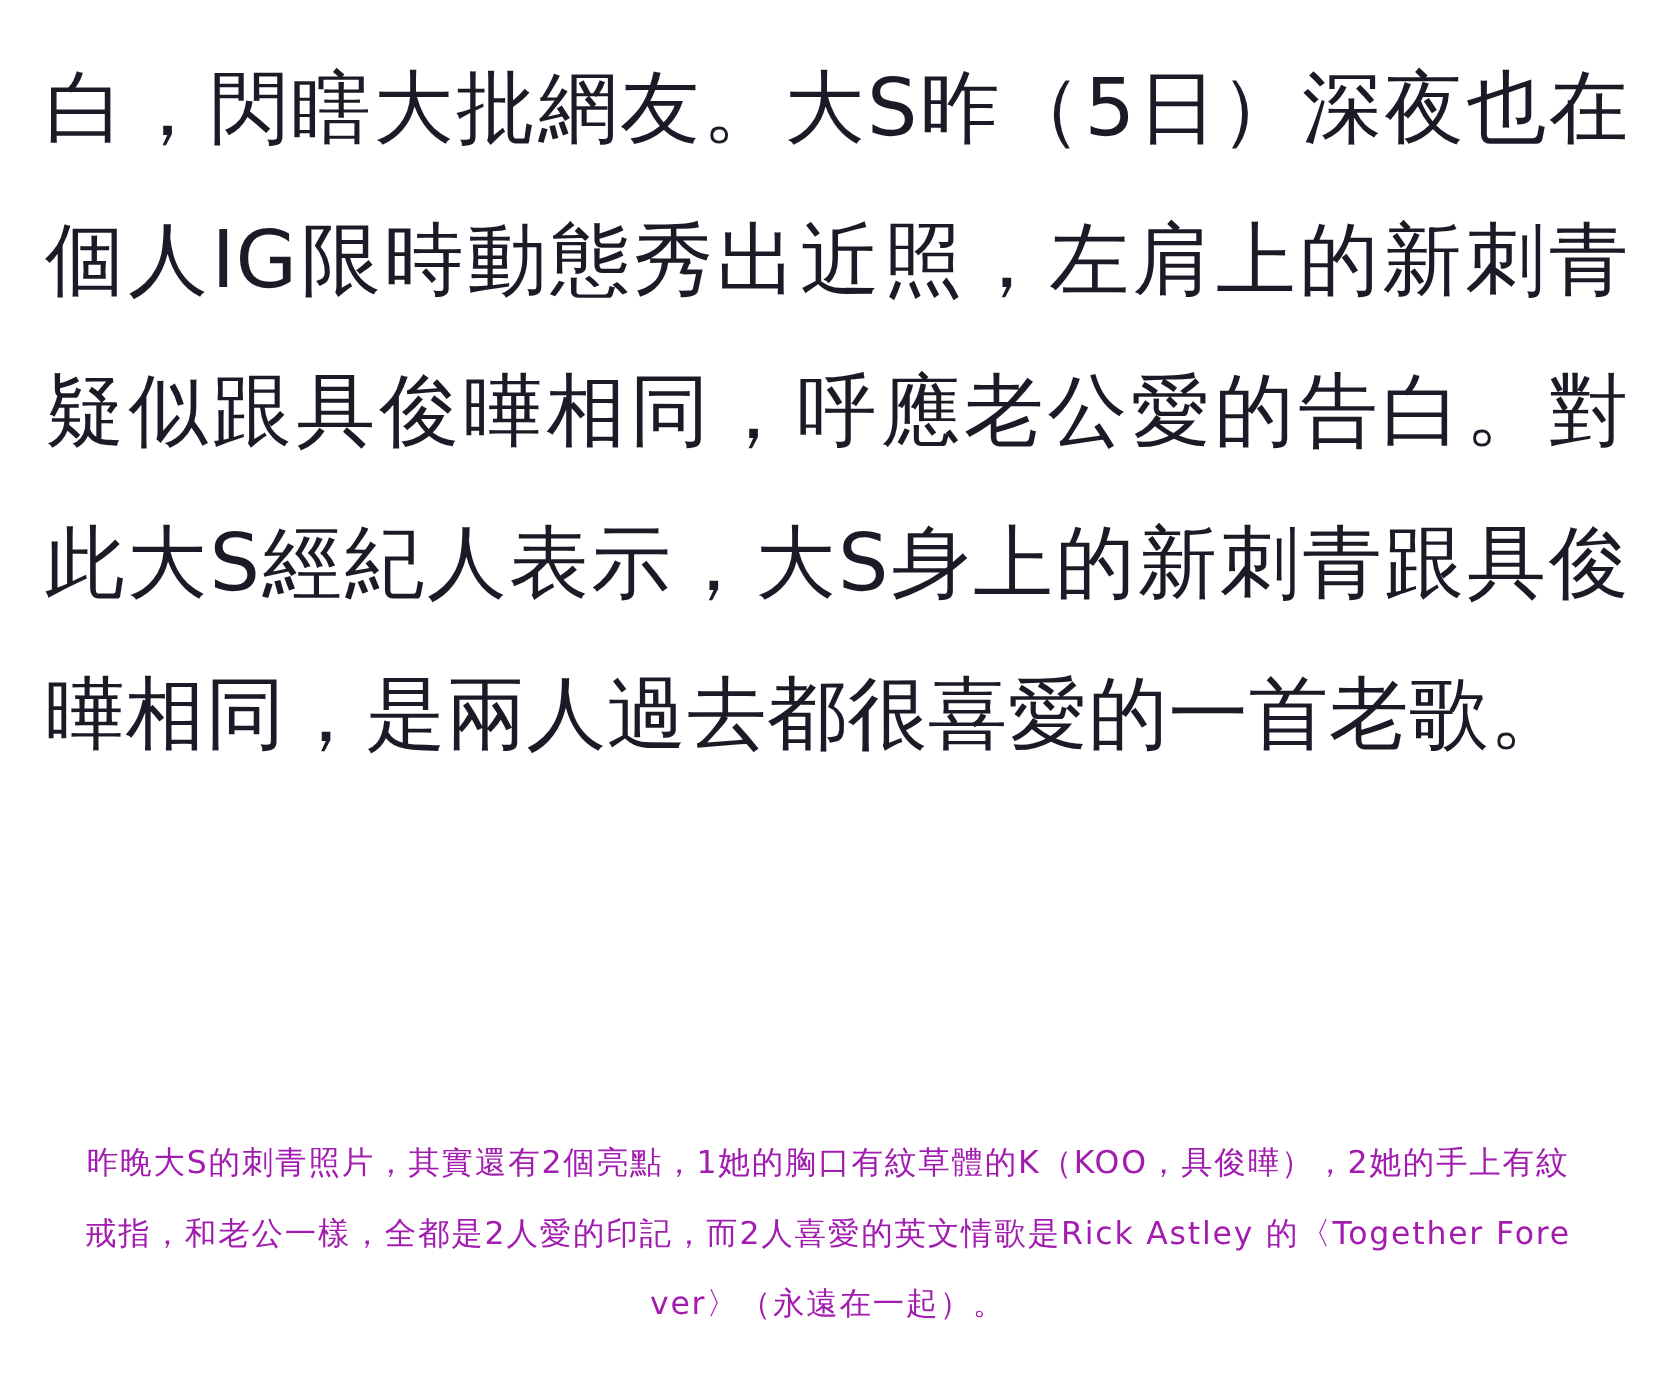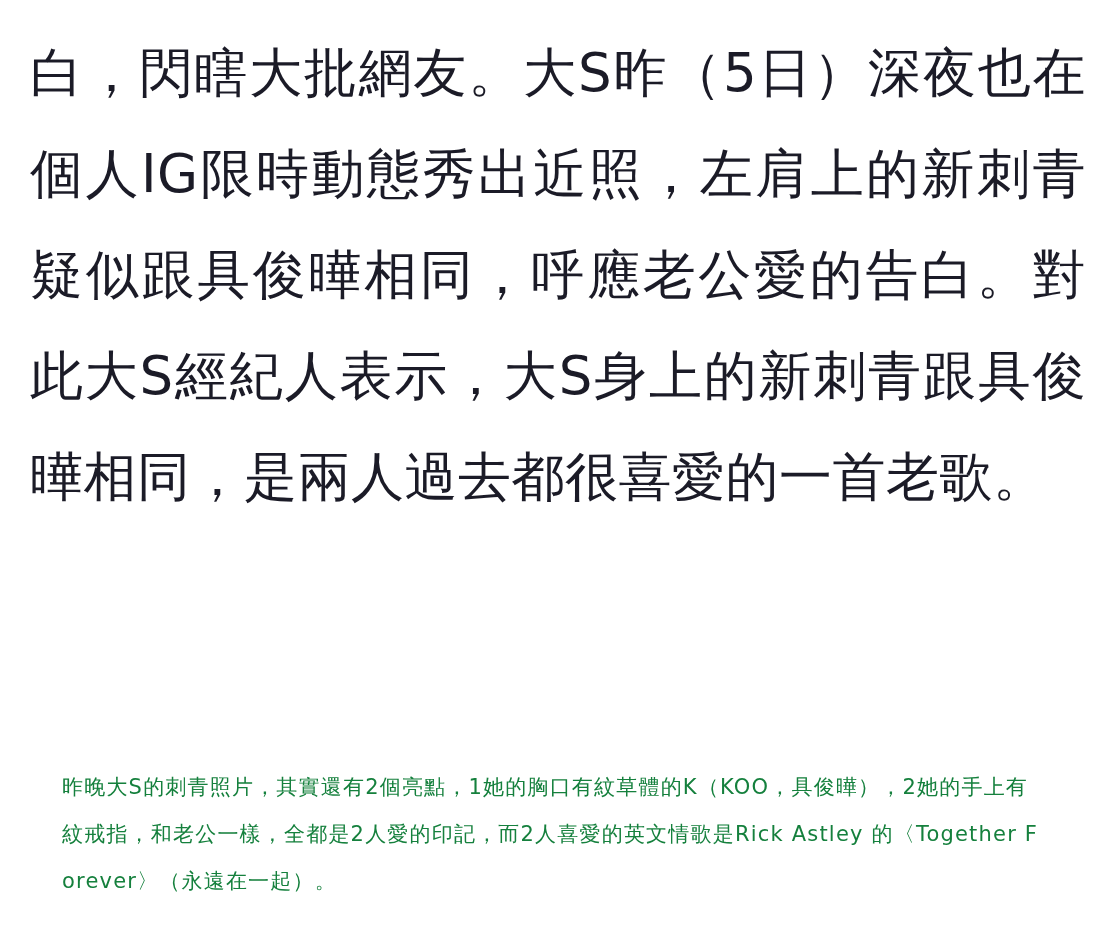--- a/index.html
+++ b/index.html
@@ -37,27 +37,27 @@
     text-justify: inter-character;
     word-break: break-all;
   }
   .caption {
     position: absolute;
     left: 46px;
     top: 748px;
     width: 1012px;
   }
   .caption p {
-    margin: 16px;
+    margin: 4px;
     font-size: 21px;
     line-height: 47px;
     letter-spacing: 1.2px;
-    color: #15803d;
+    color: #a21caf;
     font-weight: 500;
-    text-align: left;
+    text-align: center;
     word-break: break-all;
   }
 </style>
 </head>
 <body>
 
 <div class="page">
 
   <div class="article-body">
     <p>白，閃瞎大批網友。大S昨（5日）深夜也在個人IG限時動態秀出近照，左肩上的新刺青疑似跟具俊曄相同，呼應老公愛的告白。對此大S經紀人表示，大S身上的新刺青跟具俊曄相同，是兩人過去都很喜愛的一首老歌。</p>

